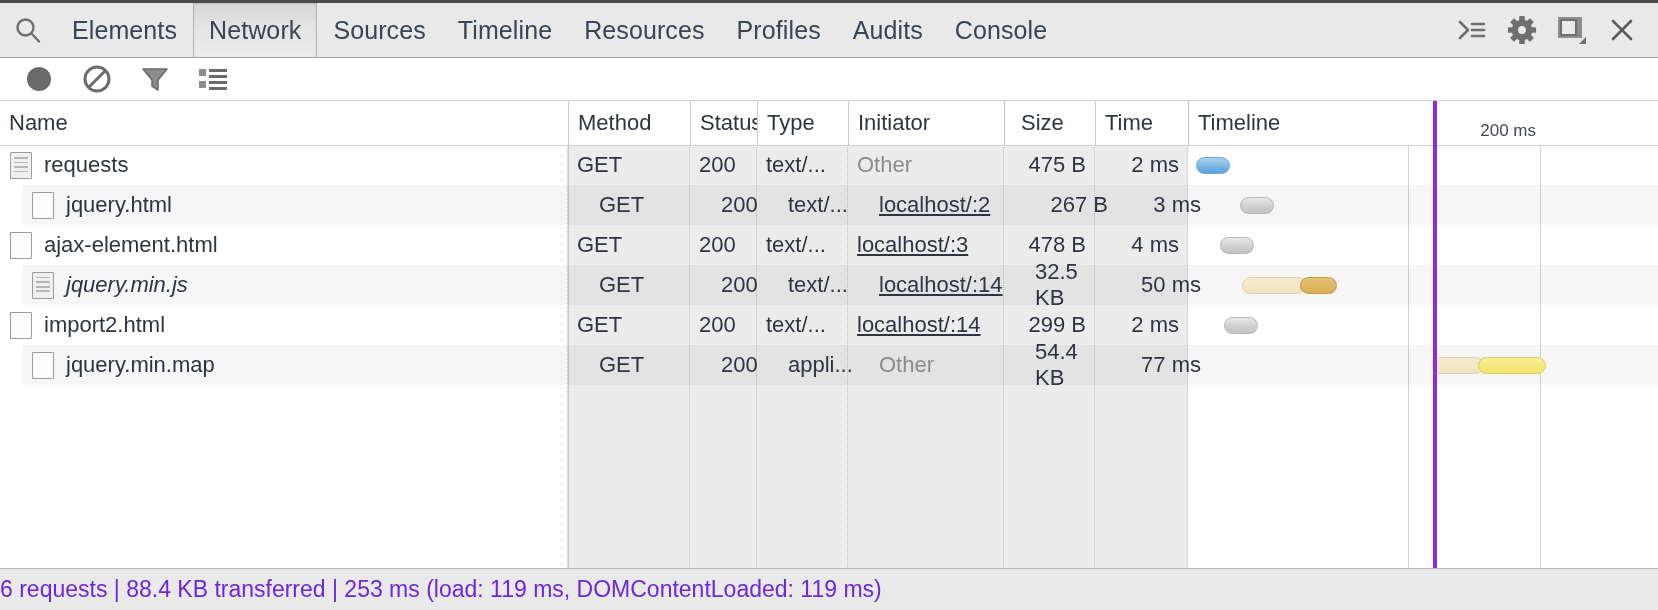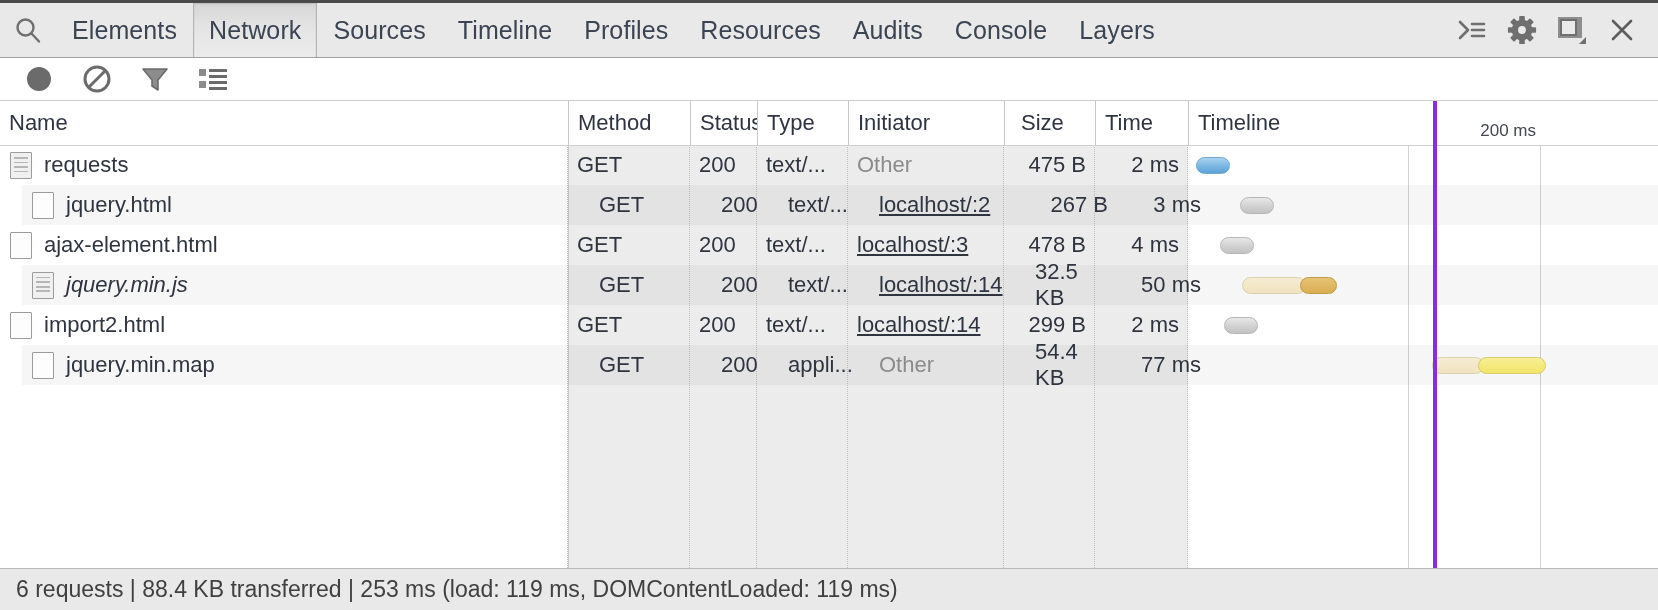--- a/index.html
+++ b/index.html
@@ -224,23 +224,23 @@
     background: #8a2be2;
     z-index: 7;
   }
 
   
   .statusbar {
     height: 42px; flex: 0 0 42px;
     background: #e9e9e9;
     border-top: 1px solid #b9b9b9;
     display: flex; align-items: center;
-    padding-left: 16px;
+    padding-left: 0;
     font-size: 23px;
-    color: #404040;
+    color: #6d28d9;
     box-sizing: border-box;
   }
 </style>
 </head>
 <body>
 
 <div class="devtools">
 
   <div class="tabbar">
     <div class="tabbar-left">
@@ -257,33 +257,30 @@
         <div class="tab selected">
             <span>Network</span>
           </div>
         <div class="tab">
             <span>Sources</span>
           </div>
         <div class="tab">
             <span>Timeline</span>
           </div>
         <div class="tab">
+            <span>Resources</span>
+          </div>
+        <div class="tab">
             <span>Profiles</span>
           </div>
         <div class="tab">
-            <span>Resources</span>
-          </div>
-        <div class="tab">
             <span>Audits</span>
           </div>
         <div class="tab">
             <span>Console</span>
-          </div>
-        <div class="tab">
-            <span>Layers</span>
           </div>
       </div>
     </div>
 
     <div class="tabbar-right">
       <div class="tb-icon">
         <svg width="30" height="24" viewBox="0 0 30 24">
           <polyline points="3,4 11,12 3,20" fill="none" stroke="#6f6f6f" stroke-width="2.6" stroke-linecap="round" stroke-linejoin="round"></polyline>
           <line x1="15" y1="6" x2="27" y2="6" stroke="#6f6f6f" stroke-width="2.6" stroke-linecap="round"></line>
           <line x1="15" y1="12" x2="27" y2="12" stroke="#6f6f6f" stroke-width="2.6" stroke-linecap="round"></line>

